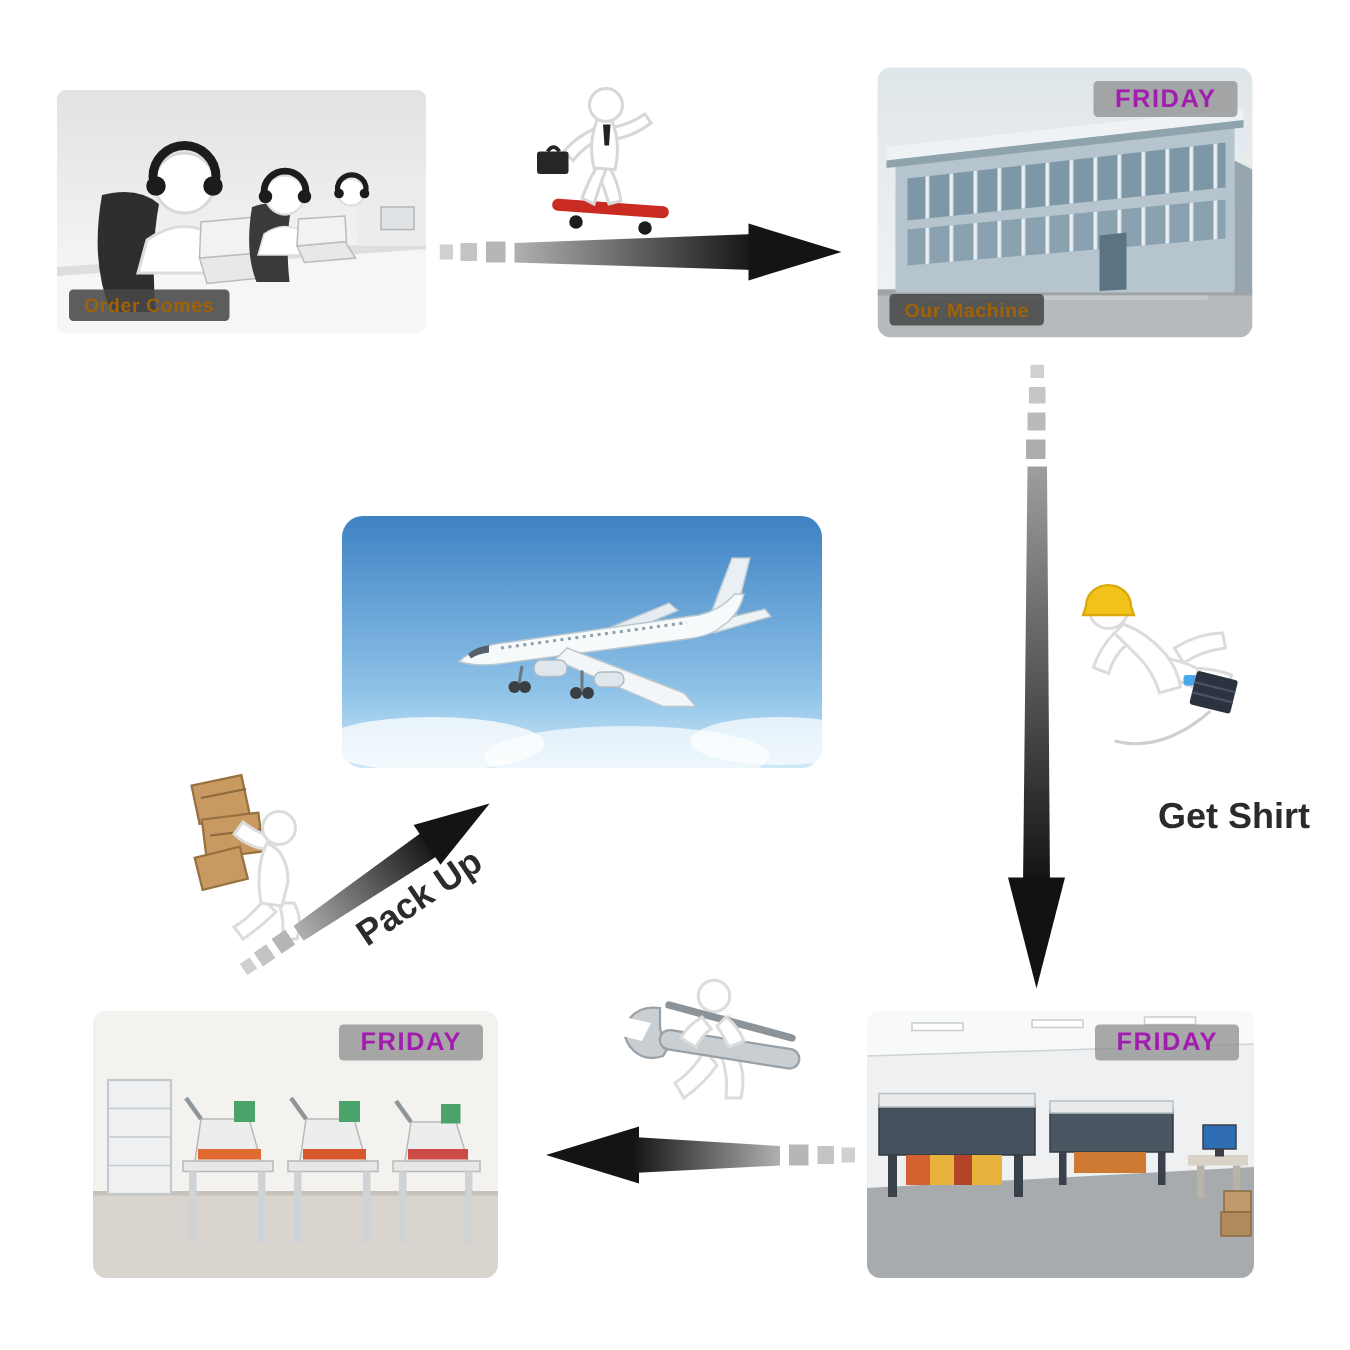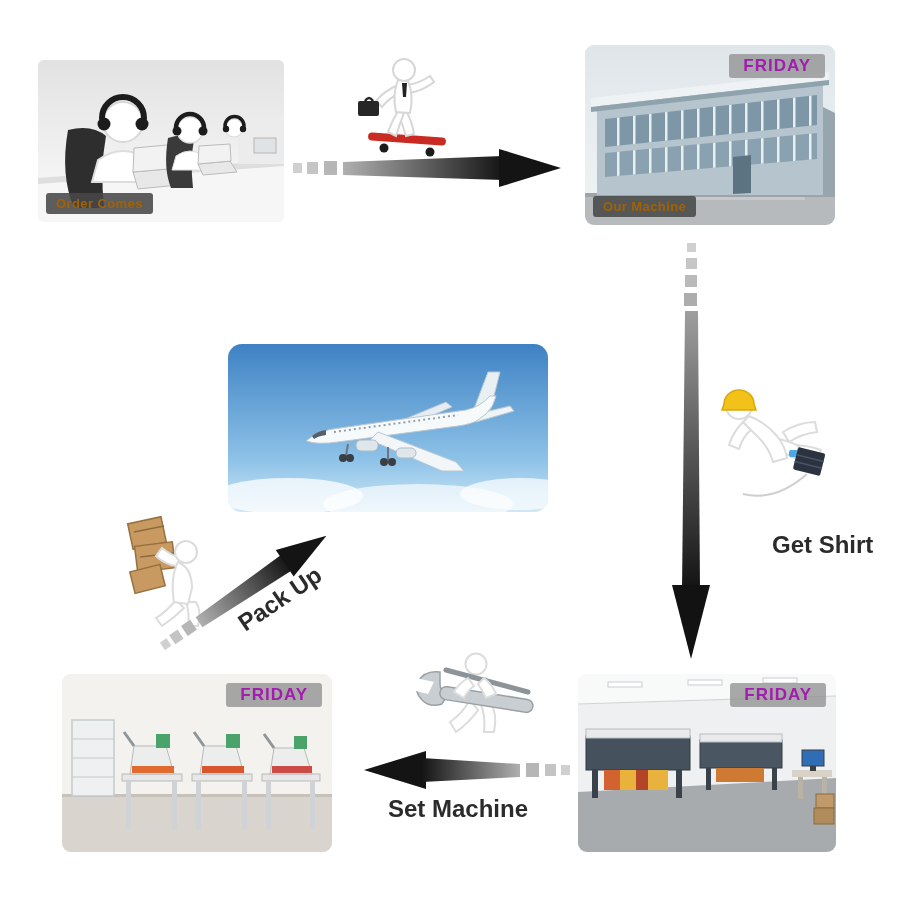--- a/index.html
+++ b/index.html
@@ -329,21 +329,20 @@
             <stop offset="1" stop-color="#b0b0b0"></stop>
       </linearGradient>
         </defs>
       <polygon points="64,3 2,22 64,41" fill="#141414"></polygon>
       <polygon points="60,10 158,16 158,29 60,34" fill="url(#grL)"></polygon>
       <rect x="164" y="15" width="13" height="14" fill="#b6b6b6"></rect>
       <rect x="183" y="16" width="11" height="12" fill="#c4c4c4"></rect>
       <rect x="199" y="17" width="9" height="10" fill="#d0d0d0"></rect>
     </svg>
   </div>
-  <div class="flow-label" id="label-set-machine">Set Machine</div>
 
   <figure class="photo" id="photo-print">
     <svg viewBox="0 0 258 178" preserveAspectRatio="none">
       <rect width="258" height="178" fill="#eef0f1"></rect>
       <polygon points="0,0 258,0 258,22 0,30" fill="#f8f9f9"></polygon>
       <line x1="0" y1="30" x2="258" y2="22" stroke="#cfd3d5"></line>
       <rect x="30" y="8" width="34" height="5" fill="#ffffff" stroke="#c9cdd0"></rect>
       <rect x="110" y="6" width="34" height="5" fill="#ffffff" stroke="#c9cdd0"></rect>
       <rect x="185" y="4" width="34" height="5" fill="#ffffff" stroke="#c9cdd0"></rect>
       <polygon points="0,118 258,104 258,178 0,178" fill="#a7abae"></polygon>

